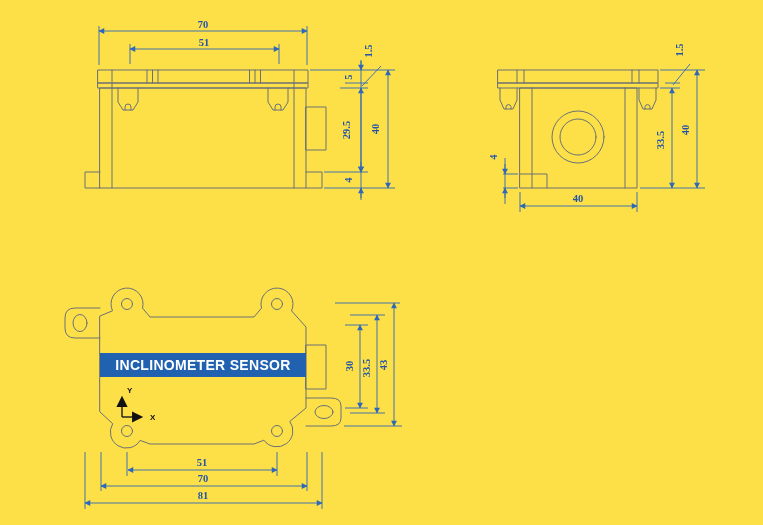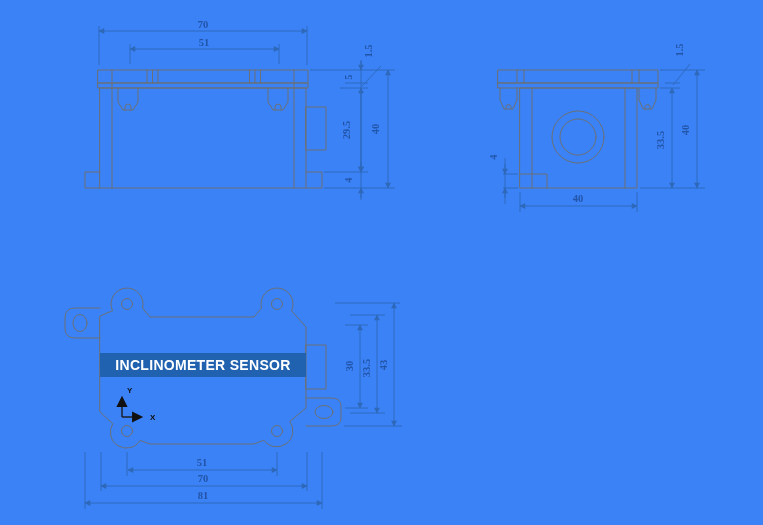--- a/index.html
+++ b/index.html
@@ -1,16 +1,16 @@
 <!DOCTYPE html>
 <html><head>
 <meta charset="utf-8">
 <style>
   html,body{margin:0;padding:0;background:#ffffff;}
-  #canvas{position:relative;width:763px;height:525px;background:#3b82f6;overflow:hidden;
+  #canvas{position:relative;width:763px;height:525px;background:#fde047;overflow:hidden;
           font-family:"Liberation Sans",sans-serif;}
   svg{display:block;}
   .outline{stroke:#6a7076;stroke-width:1;fill:none;stroke-linejoin:round;stroke-linecap:round;}
   .dim{stroke:#2e68b8;stroke-width:0.9;fill:none;}
   .dimtxt{fill:#2254a8;font:700 10.5px "Liberation Serif",serif;text-anchor:middle;}
   .bandrect{fill:#2062b0;stroke:none;}
   .bandtxt{fill:#ffffff;font:700 14px "Liberation Sans",sans-serif;letter-spacing:0.3px;text-anchor:middle;}
   .axisln{stroke:#1a1a1a;stroke-width:1.4;fill:none;}
   .axistxt{fill:#111111;font:700 8px "Liberation Sans",sans-serif;}
 </style>

